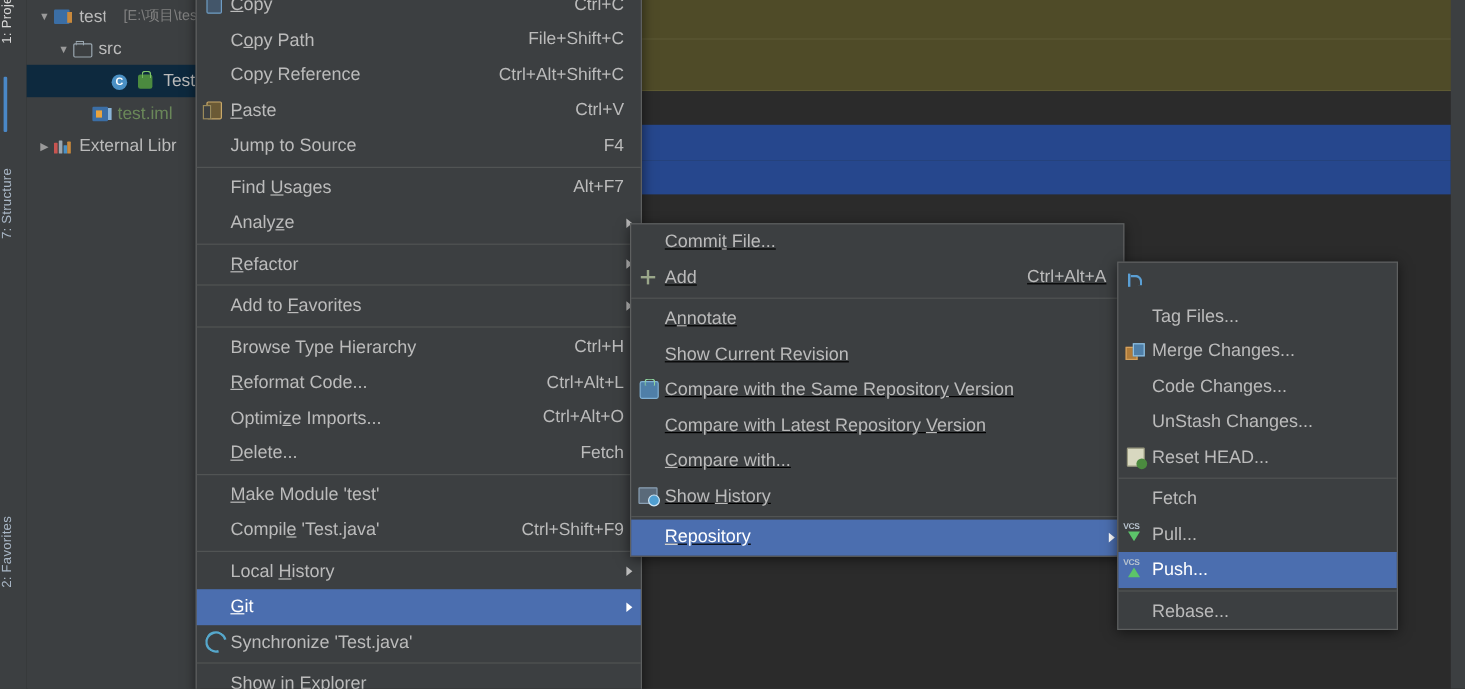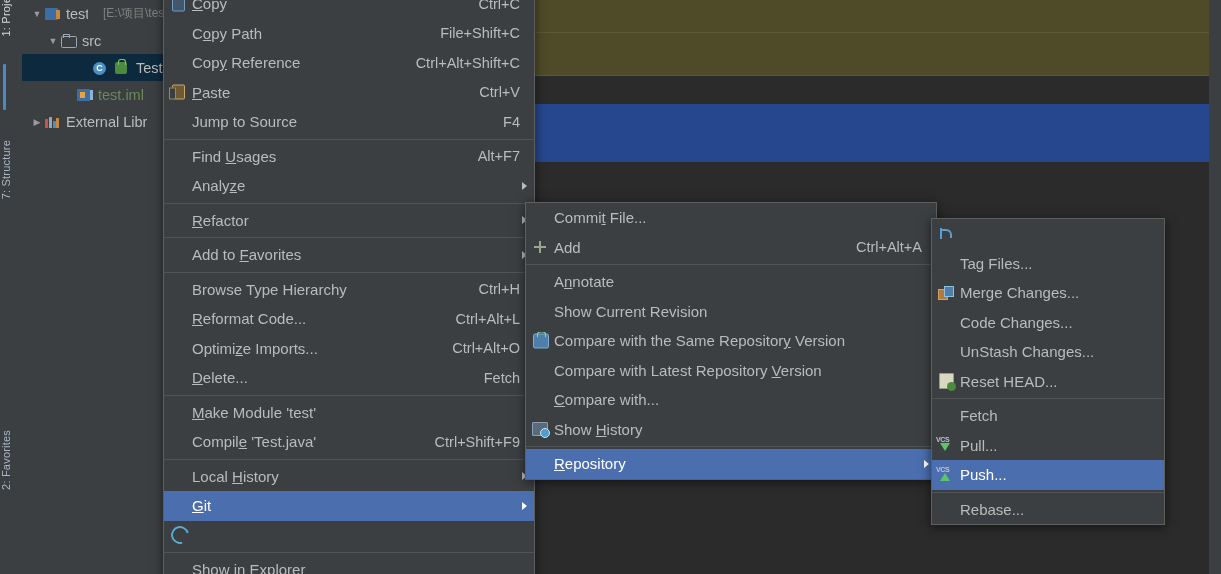--- a/index.html
+++ b/index.html
@@ -350,28 +350,29 @@
       </div>
       <div class="mi hl">
         <div class="gut"></div>
         <div class="txt"><span class="acc">G</span>it</div>
         <div class="arr"></div>
       </div>
       <div class="mi">
         <div class="gut">
           <span class="g g-sync"></span>
         </div>
+        <div class="txt">Synchronize 'Test.java'</div>
       </div>
       <div class="msep"></div>
       <div class="mi">
         <div class="gut"></div>
         <div class="txt">Show in Explorer</div>
       </div>
     </div>
-  <div class="menu" id="menu-git" style="left:525px;top:202px;width:410px;">
+  <div class="menu" id="menu-git" style="left:525px;top:186px;width:410px;text-decoration:underline;">
       <div class="mi">
         <div class="gut"></div>
         <div class="txt">Commi<span class="acc">t</span> File...</div>
       </div>
       <div class="mi">
         <div class="gut">
           <span class="g g-plus"></span>
         </div>
         <div class="txt">Add</div>
         <div class="key">Ctrl+Alt+A</div>

